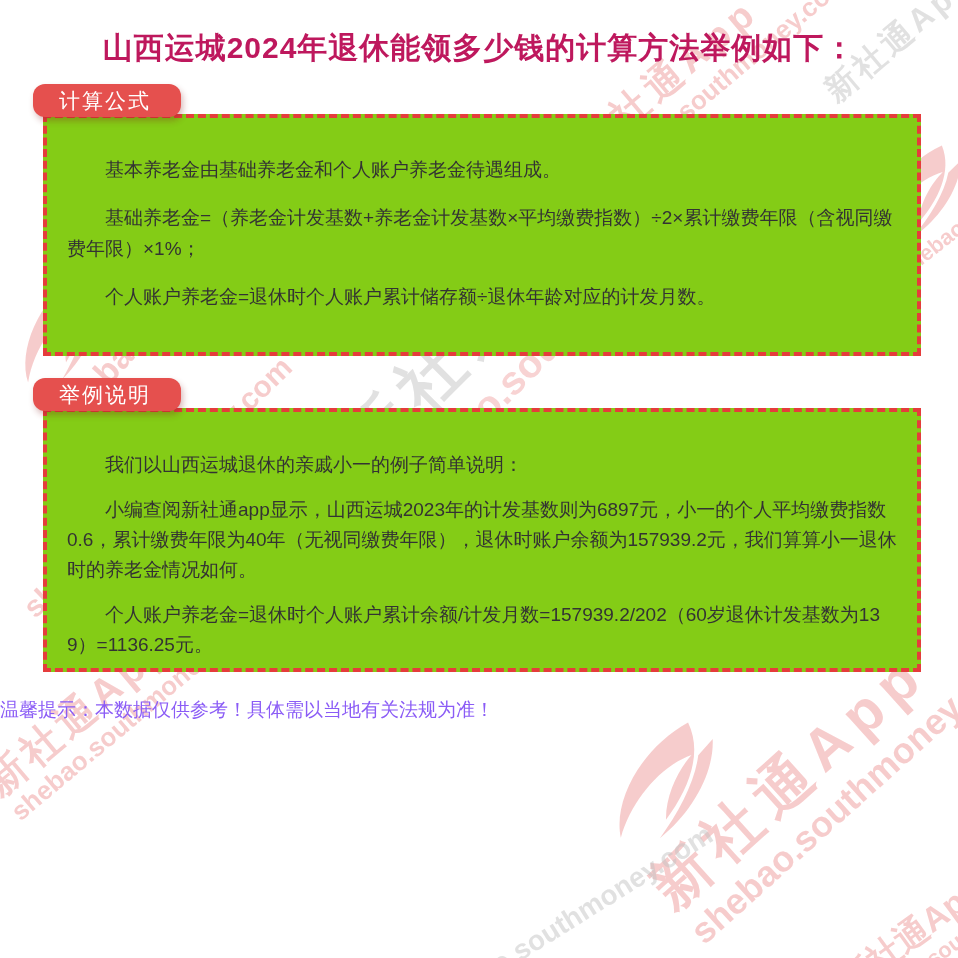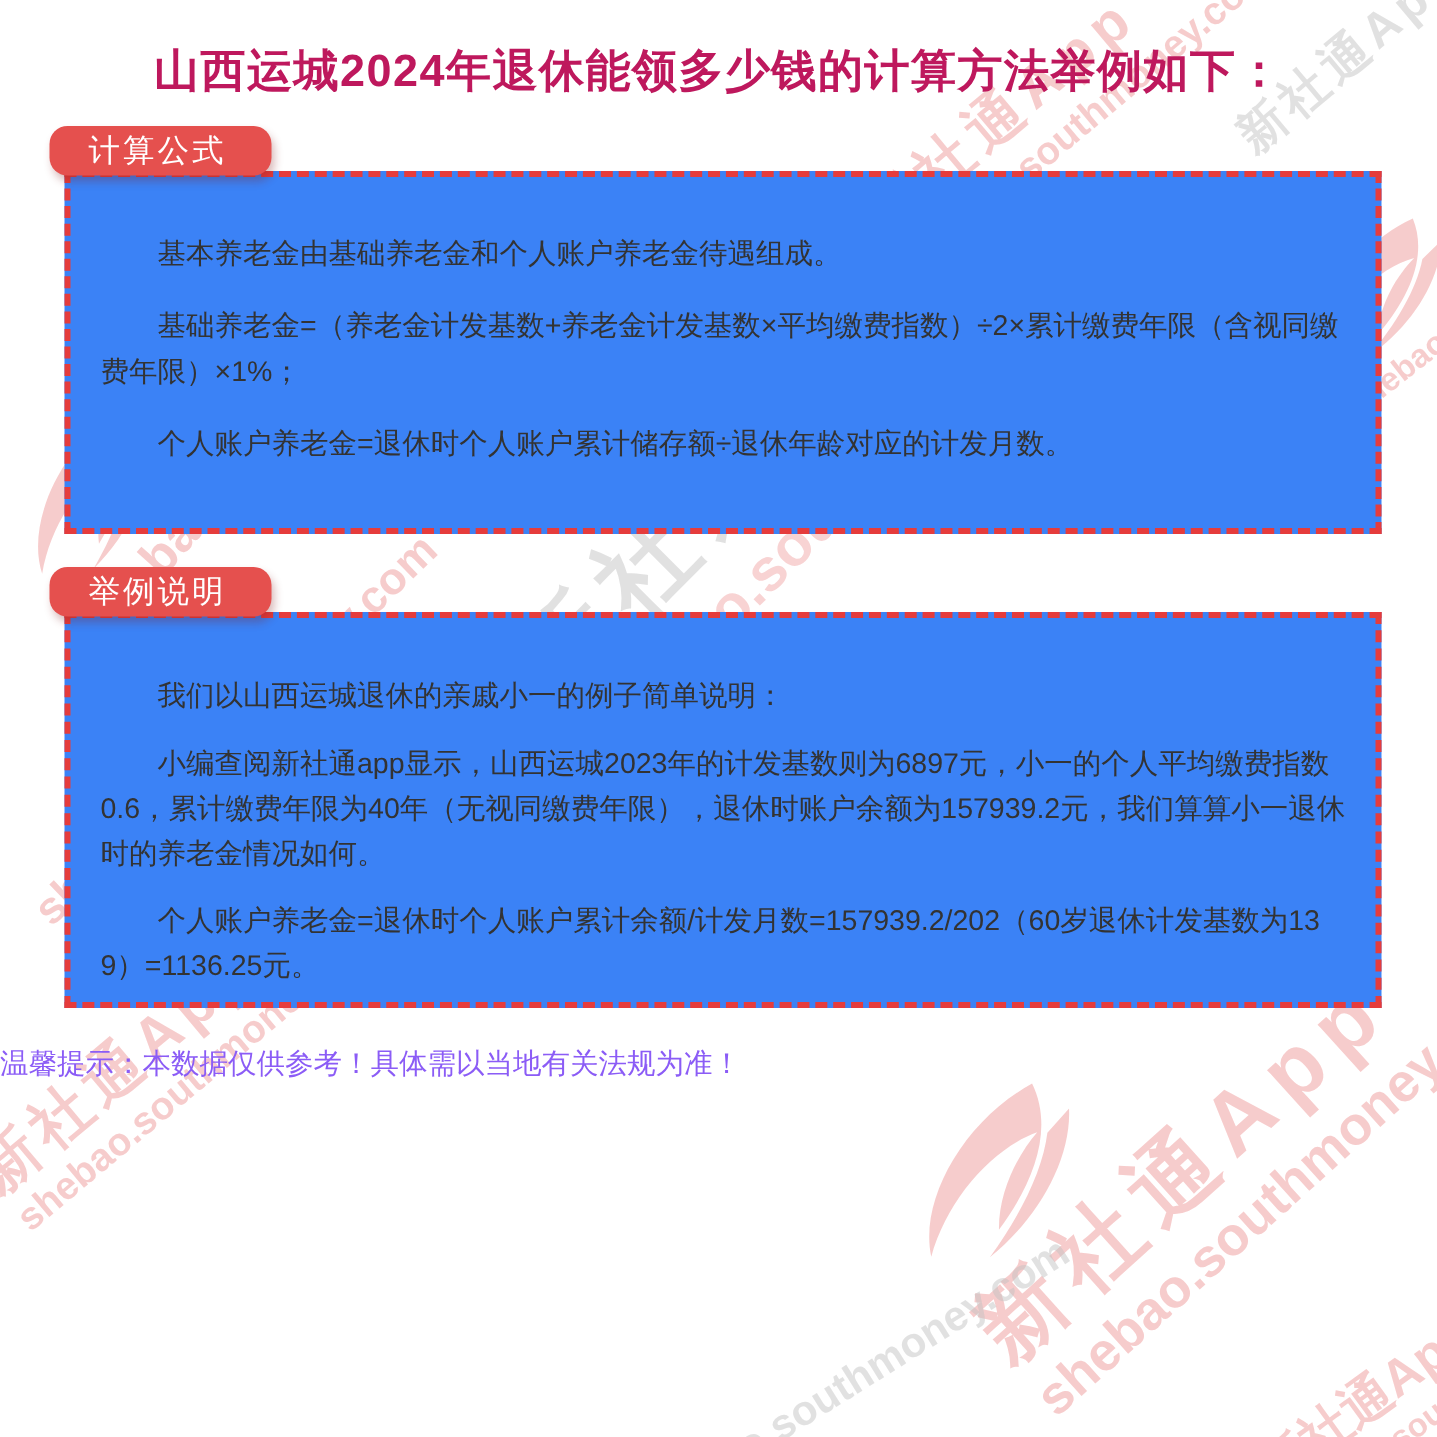--- a/index.html
+++ b/index.html
@@ -36,21 +36,21 @@
     font-size: 21px; line-height: 33px; height: 33px;
     padding: 0 30px 0 26px;
     letter-spacing: 2px;
     box-shadow: 2px 4px 6px rgba(130, 25, 25, 0.30);
     border-radius: 12px;
   }
   .box {
     box-sizing: border-box;
     width: 878px; margin-left: 43px; margin-top: -3px;
     border: 4px dashed #e53c3c;
-    background: #3b82f6;
+    background: #84cc16;
     padding: 36px 20px 34px 20px;
     position: relative; z-index: 1;
   }
   .box-formula { padding-bottom: 40px; }
   .box-example { padding-top: 38px; padding-bottom: 8px; }
   .box p {
     margin: 0;
     font-size: 19px; line-height: 30px;
     color: #333333;
     text-indent: 2em;

